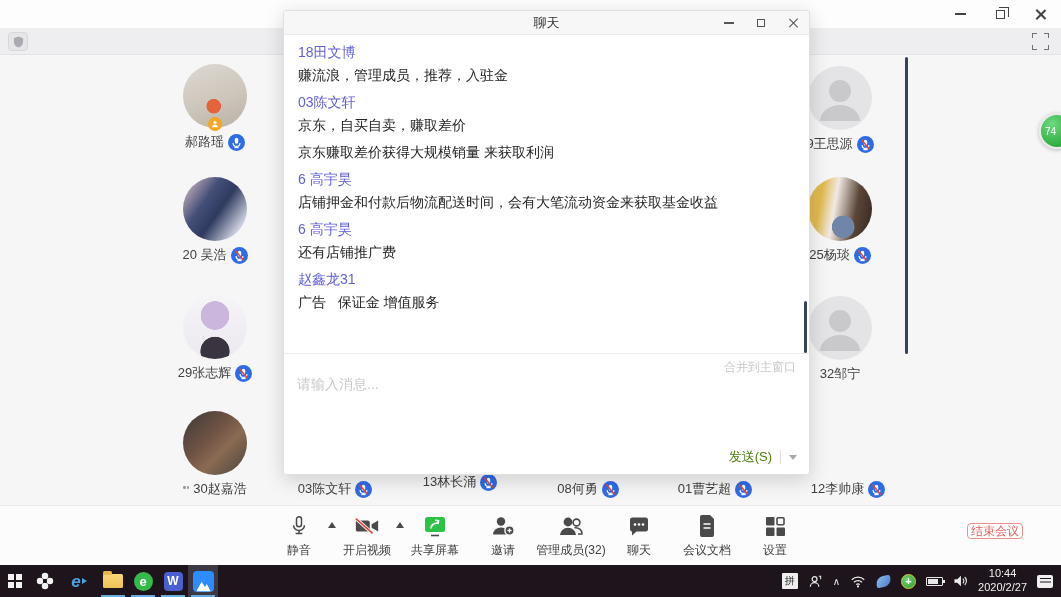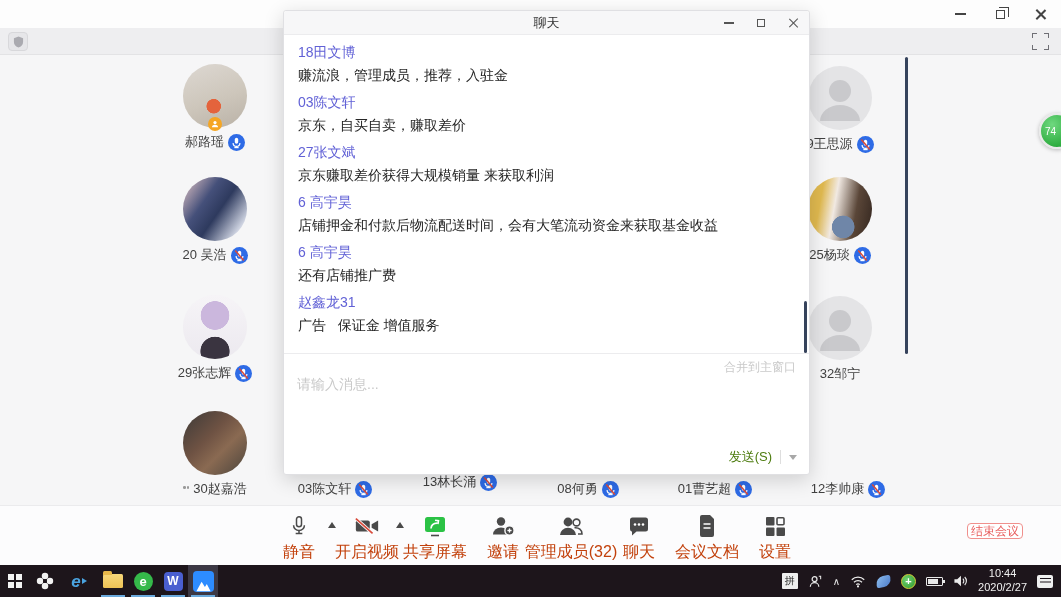--- a/index.html
+++ b/index.html
@@ -44,21 +44,21 @@
   .mic-badge { width:17px; height:17px; flex:0 0 auto; }
   .tiny-ind { display:inline-block; width:6px; height:6px; position:relative; }
   .tiny-ind::before,.tiny-ind::after{content:"";position:absolute;width:2.5px;height:2.5px;border-radius:50%;background:#9a9a9a;top:0;}
   .tiny-ind::before{left:0;} .tiny-ind::after{left:3.5px;}
 
   
   .toolbar { position:absolute; left:0; top:505px; width:1061px; height:60px; background:#fcfcfd; border-top:1px solid #ebebed; z-index:20; }
   .tool-items { position:absolute; left:265px; top:7px; display:flex; }
   .tool-item { position:relative; width:68px; display:flex; flex-direction:column; align-items:center; cursor:default; }
   .tool-item .ticon { height:26px; display:flex; align-items:center; justify-content:center; }
-  .tool-item .tlabel { margin-top:3px; font-size:16px; color:#c2410c; white-space:nowrap; }
+  .tool-item .tlabel { margin-top:3px; font-size:12px; color:#404040; white-space:nowrap; }
   .tool-arrow { position:absolute; right:-3px; top:9px; width:0; height:0; border-left:4px solid transparent; border-right:4px solid transparent; border-bottom:6px solid #4a4a4a; }
   .end-btn { position:absolute; left:967px; top:17px; width:56px; height:16px; border:1px solid #f0908d; border-radius:4px; background:#fff; color:#e85d5d; font-size:12px; display:flex; align-items:center; justify-content:center; cursor:default; }
 
   
   .chat-window { position:absolute; left:283px; top:10px; width:527px; height:465px; background:#fff; border:1px solid #e0e0e3; border-radius:3px; box-shadow:0 5px 20px rgba(0,0,0,.16); z-index:50; }
   .chat-titlebar { position:relative; height:24px; background:#f7f7f8; border-bottom:1px solid #ececee; border-radius:3px 3px 0 0; }
   .chat-title { position:absolute; left:0; right:0; top:0; height:24px; line-height:24px; text-align:center; font-size:13px; color:#333; }
   .chat-controls { position:absolute; right:6px; top:0; height:24px; display:flex; align-items:center; gap:12px; }
   .cc { width:20px; height:18px; display:flex; align-items:center; justify-content:center; }
   .cg-min { width:10px; height:1.4px; background:#555; }
@@ -446,21 +446,20 @@
     <div class="chat-messages">
       <div class="msg">
         <div class="sender">18田文博</div>
         <div class="text">赚流浪，管理成员，推荐，入驻金</div>
       </div>
       <div class="msg">
         <div class="sender">03陈文轩</div>
         <div class="text">京东，自买自卖，赚取差价</div>
       </div>
       <div class="msg">
-        <div class="sender">27张文斌</div>
         <div class="text">京东赚取差价获得大规模销量 来获取利润</div>
       </div>
       <div class="msg">
         <div class="sender">6 高宇昊</div>
         <div class="text">店铺押金和付款后物流配送时间，会有大笔流动资金来获取基金收益</div>
       </div>
       <div class="msg">
         <div class="sender">6 高宇昊</div>
         <div class="text">还有店铺推广费</div>
       </div>

